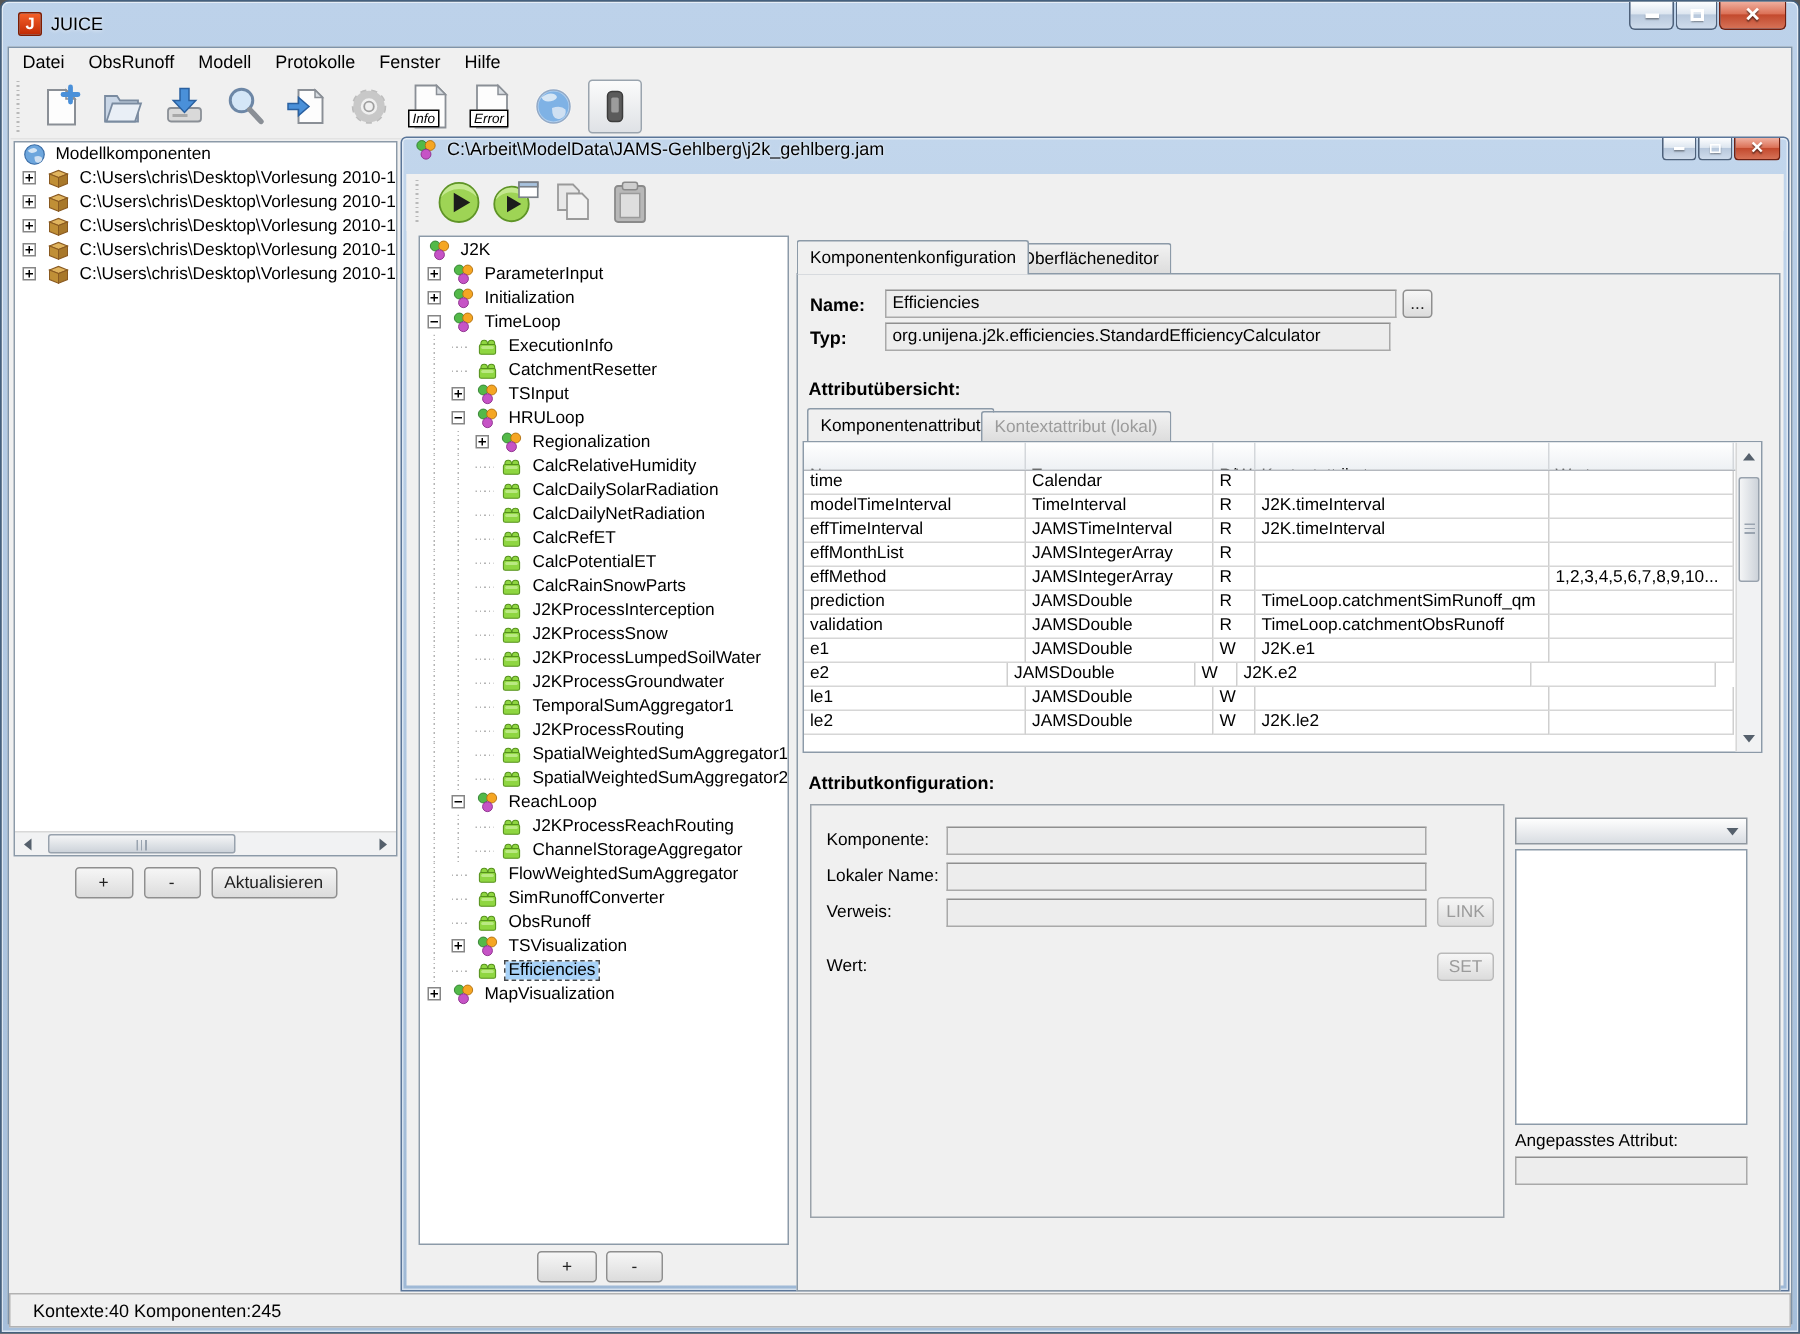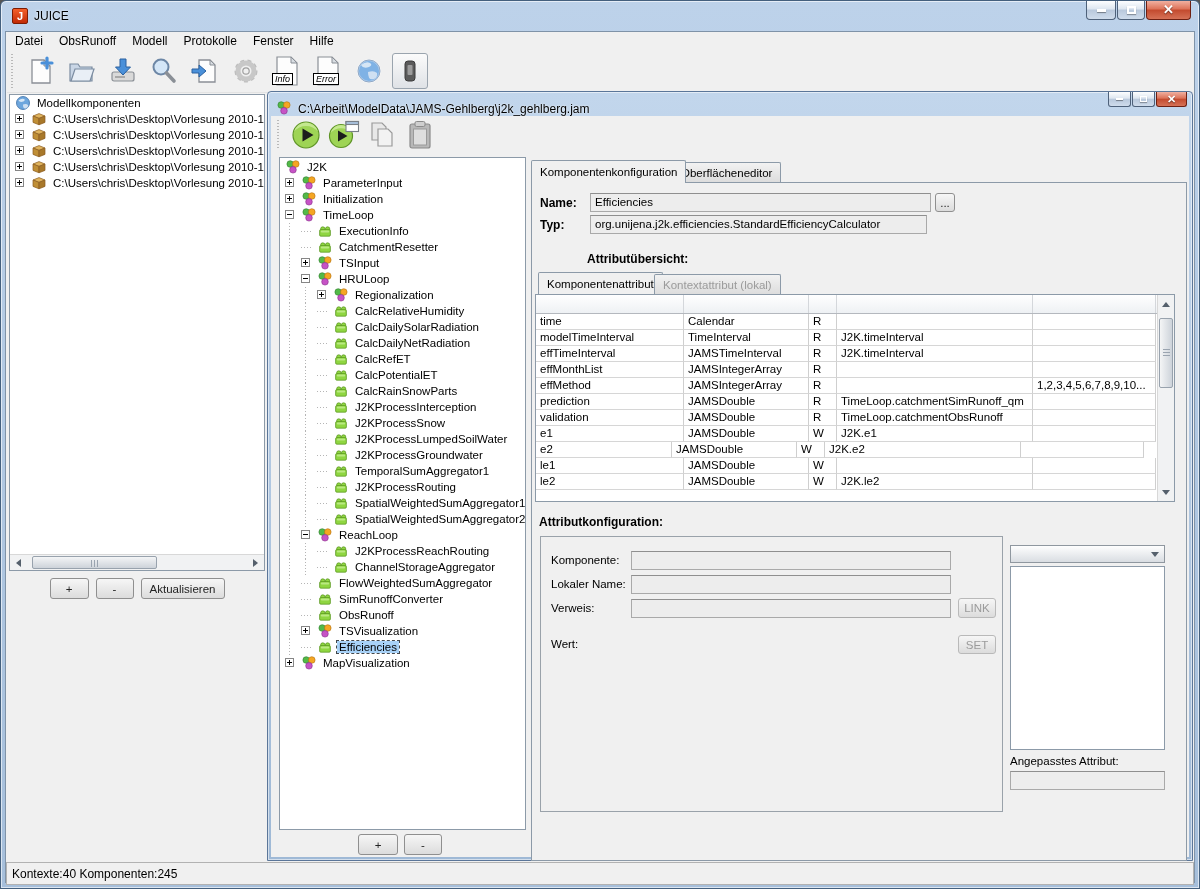--- a/index.html
+++ b/index.html
@@ -74,21 +74,21 @@
   .lbtnrow .btn { height:21px; }
   .procpanel { position:absolute; left:8px; top:604px; width:256px; height:252px; border:1px solid #8c9aa8; background:#f0f0f0; }
   .proclabel { position:absolute; left:5px; top:3px; font-size:11.5px; }
   .procbox { position:absolute; left:4px; top:19px; right:4px; height:207px; background:#fff; border:1px solid #8c9aa8; }
   .procbtn { position:absolute; left:50%; transform:translateX(-50%); bottom:4px; width:114px; height:20px; }
 
   
   .iwin { position:absolute; left:266px; top:90px; width:926px; height:770px;
     background:linear-gradient(#c2d6ec,#9fb9d6); border:1px solid #5b7699; border-radius:4px 4px 0 0;
     box-shadow:inset 0 0 0 1px rgba(255,255,255,.55); }
-  .ititle { position:absolute; left:0; top:0; right:0; height:24px; display:flex; align-items:flex-end; }
+  .ititle { position:absolute; left:0; top:0; right:0; height:24px; display:flex; align-items:flex-start; }
   .ititle .ticon { margin:0 6px 0 8px; }
   .ititle-text { font-size:12px; text-shadow:0 0 2px #fff; }
   .iwinbtns { position:absolute; right:5px; top:0; display:flex; }
   .iclient { position:absolute; left:3px; right:3px; top:24px; bottom:3px; background:#f0f0f0; }
   .itoolbar { position:absolute; left:3px; right:3px; top:24px; height:38px; background:#f0f0f0; display:flex; align-items:center; }
   .itoolbar .grip { height:30px; margin-left:4px; }
   .itbtn { width:34px; height:34px; display:flex; align-items:center; justify-content:center; margin-right:4px; }
   .itree { position:absolute; left:11px; top:65px; width:247px; height:673px; background:#fff; border:1px solid #8c9aa8; overflow:hidden; padding-top:1px; }
   .ipm { position:absolute; top:742px; height:21px; }
   .ipm.add { left:90px; width:40px; } .ipm.rem { left:136px; width:38px; }
@@ -116,21 +116,21 @@
     background:linear-gradient(to right,#f4f5f6,#cdd3da); border-radius:2px; }
   .vthumb::after { content:""; position:absolute; top:50%; left:3px; margin-top:-4px; height:8px; width:7px;
     background-image:repeating-linear-gradient(to bottom,#9aa4b0 0 1px,transparent 1px 3px); }
 
   .subpanel { position:absolute; left:272px; top:444px; width:463px; height:276px; border:1px solid #9aa2aa; }
   .combo { position:absolute; left:742px; top:453px; width:155px; height:18px; border:1px solid #8f979f;
     background:linear-gradient(#fefefe,#d9dde2); }
   .combo .tri.down { position:absolute; right:5px; top:6px; }
   .listbox { position:absolute; left:742px; top:474px; width:155px; height:184px; background:#fff; border:1px solid #8c9aa8; }
   .statusbar { position:absolute; left:5px; top:861px; right:5px; height:23px; border:1px solid #b2b2b2;
-    background:#f0f0f0; display:flex; align-items:center; padding-left:5px; font-size:12px; }
+    background:#f0f0f0; display:flex; align-items:center; padding-left:15px; font-size:12px; }
 </style>
 </head>
 <body>
 
 <div class="window">
   <div class="client"></div>
 
   <div class="titlebar">
     <div class="app-icon">J</div>
     <div class="win-title">JUICE</div>
@@ -746,21 +746,21 @@
     <div class="tab active" style="left:263px; top:68px;">Komponentenkonfiguration</div>
     <div class="tab inactive" style="left:404px; top:68px;">Oberflächeneditor</div>
     <div class="tabpanel" style="left:263px; top:90px; width:656px; height:679px;"></div>
 
     <div class="flabel" style="left:272px; top:104px; z-index:4;">Name:</div>
     <div class="field" style="left:322px; top:101px; width:341px; z-index:4;">Efficiencies</div>
     <button class="btn" style="position:absolute; left:667px; top:101px; width:20px; height:19px; z-index:4;">...</button>
     <div class="flabel" style="left:272px; top:126px; z-index:4;">Typ:</div>
     <div class="field" style="left:322px; top:123px; width:337px; z-index:4;">org.unijena.j2k.efficiencies.StandardEfficiencyCalculator</div>
 
-    <div class="flabel" style="left:271px; top:160px; z-index:4;margin-left:48px;">Attributübersicht:</div>
+    <div class="flabel" style="left:271px; top:160px; z-index:4;">Attributübersicht:</div>
     <div class="tab active" style="left:270px; top:180px; z-index:4;">Komponentenattribut</div>
     <div class="tab inactive disabled" style="left:386px; top:180px; z-index:4;">Kontextattribut (lokal)</div>
 
     <div class="tablewrap" style="z-index:4;">
       <div class="thead" id="thead">
           <div class="th" style="width: 148px;">Name</div>
           <div class="th" style="width: 125px;">Typ</div>
           <div class="th" style="width: 28px;">R/W</div>
           <div class="th" style="width: 196px;">Kontextattribut</div>
           <div class="th" style="width: 123px;">Wert</div>

